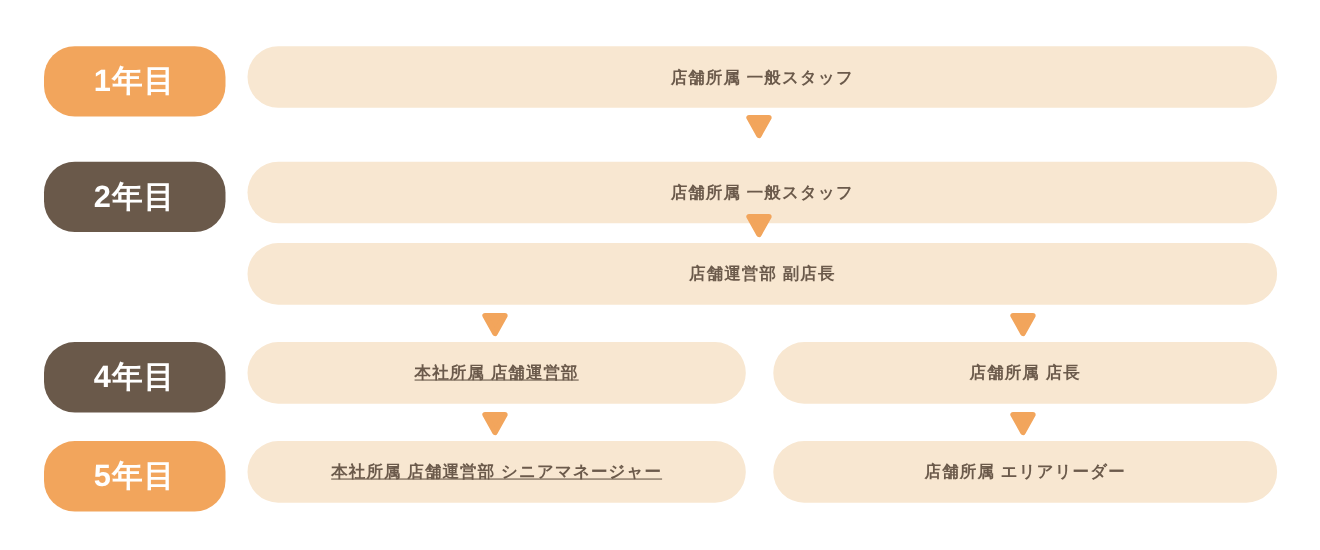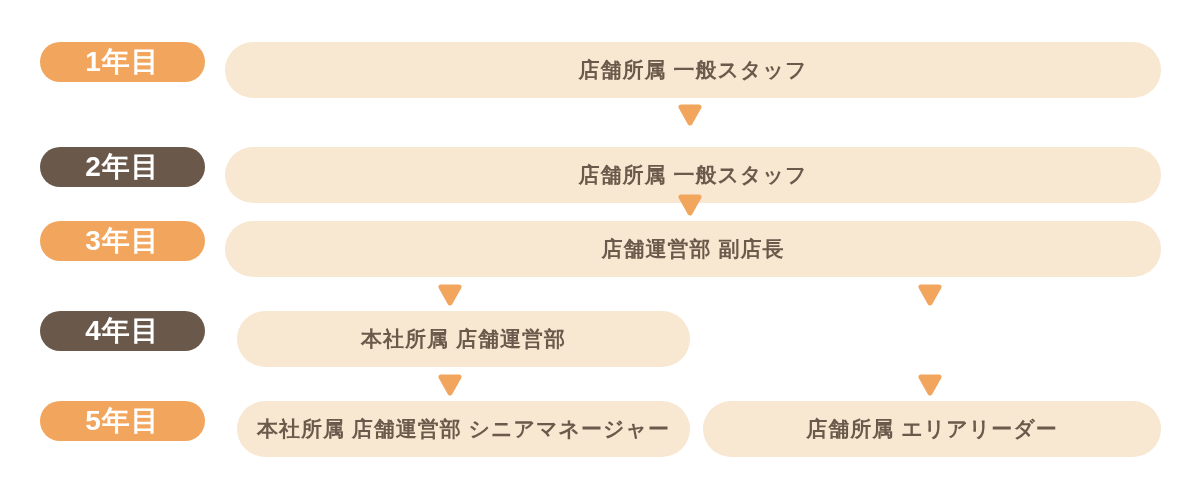--- a/index.html
+++ b/index.html
@@ -9,34 +9,34 @@
     font-family:"Liberation Sans","DejaVu Sans",sans-serif;
     overflow:hidden;
   }
   .row { position:absolute; left:0; width:1200px; height:56px; }
   .row-1 { top:42px; }
   .row-2 { top:147px; }
   .row-3 { top:221px; }
   .row-4 { top:311px; }
   .row-5 { top:401px; }
   .pill {
-    position:absolute; left:40px; top:0; width:165px; height:40px;
+    position:absolute; left:40px; top:0; width:165px; height:64px;
     border-radius:28px; display:flex; align-items:center; justify-content:center;
     color:var(--pill_text,#fff); font-size:28px; font-weight:bold; letter-spacing:1px;
   }
   .pill[data-color="orange"] { background:var(--pill_orange,#F2A55C); }
   .pill[data-color="brown"]  { background:var(--pill_brown,#6A594A); }
   .bar {
     position:absolute; top:0; height:56px; border-radius:28px;
     background:var(--bar_cream,#F8E7D1);
     display:flex; align-items:center; justify-content:center;
-    color:var(--bar_text,#6B5A4B); font-size:21px; font-weight:bold; letter-spacing:1px;
+    color:var(--bar_text,#6B5A4B); font-size:15px; font-weight:bold; letter-spacing:1px;
   }
   .bar--full       { left:225px; width:936px; }
-  .bar--half-left  { left:237px; width:453px; }
+  .bar--half-left  { left:225px; width:453px;text-decoration:underline; }
   .bar--half-right { left:703px; width:458px; }
   .arrow { position:absolute; width:26px; height:26px; color:var(--arrow_orange,#F2A55C); }
   .arrow svg { display:block; width:26px; height:26px; }
   .arrow--a1 { left:677px; top:102px; }
   .arrow--a2 { left:677px; top:192px; }
   .arrow--a3 { left:437px; top:282px; }
   .arrow--a4 { left:917px; top:282px; }
   .arrow--a5 { left:437px; top:372px; }
   .arrow--a6 { left:917px; top:372px; }
 </style>
@@ -61,38 +61,38 @@
     <div class="bar bar--full">店舗所属 一般スタッフ</div>
   </div>
 
   <div class="arrow arrow--a2">
     <svg viewBox="0 0 26 26" aria-hidden="true">
       <path d="M4 5 L22 5 L13 21 Z" fill="currentColor" stroke="currentColor" stroke-width="5" stroke-linejoin="round"></path>
     </svg>
   </div>
 
   <div class="row row-3">
-    <div class="pill" data-color="orange">3年目</div>
     <div class="bar bar--full">店舗運営部 副店長</div>
   </div>
 
   <div class="arrow arrow--a3">
     <svg viewBox="0 0 26 26" aria-hidden="true">
       <path d="M4 5 L22 5 L13 21 Z" fill="currentColor" stroke="currentColor" stroke-width="5" stroke-linejoin="round"></path>
     </svg>
   </div>
   <div class="arrow arrow--a4">
     <svg viewBox="0 0 26 26" aria-hidden="true">
       <path d="M4 5 L22 5 L13 21 Z" fill="currentColor" stroke="currentColor" stroke-width="5" stroke-linejoin="round"></path>
     </svg>
   </div>
 
   <div class="row row-4">
     <div class="pill" data-color="brown">4年目</div>
     <div class="bar bar--half-left">本社所属 店舗運営部</div>
+    <div class="bar bar--half-right">店舗所属 店長</div>
   </div>
 
   <div class="arrow arrow--a5">
     <svg viewBox="0 0 26 26" aria-hidden="true">
       <path d="M4 5 L22 5 L13 21 Z" fill="currentColor" stroke="currentColor" stroke-width="5" stroke-linejoin="round"></path>
     </svg>
   </div>
   <div class="arrow arrow--a6">
     <svg viewBox="0 0 26 26" aria-hidden="true">
       <path d="M4 5 L22 5 L13 21 Z" fill="currentColor" stroke="currentColor" stroke-width="5" stroke-linejoin="round"></path>

